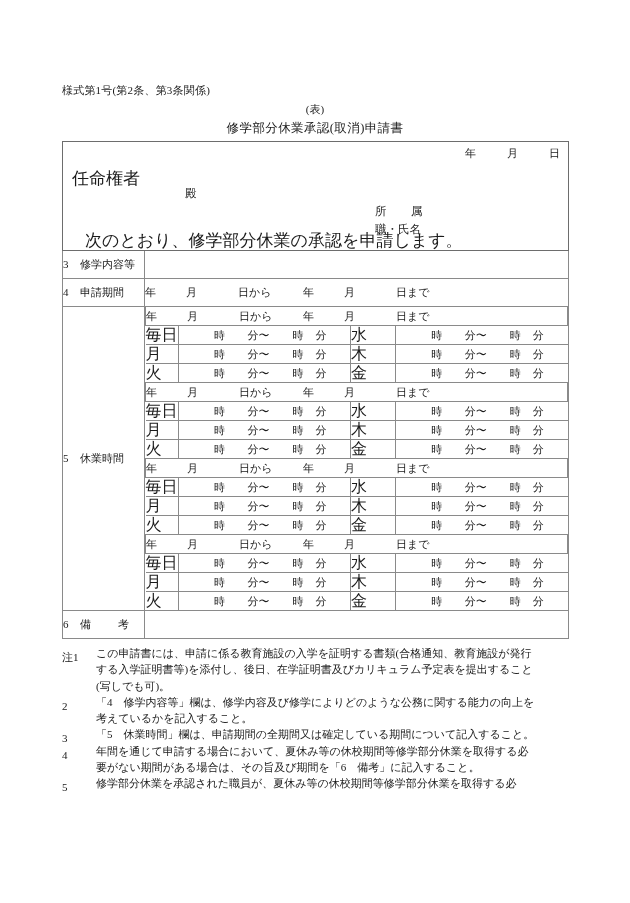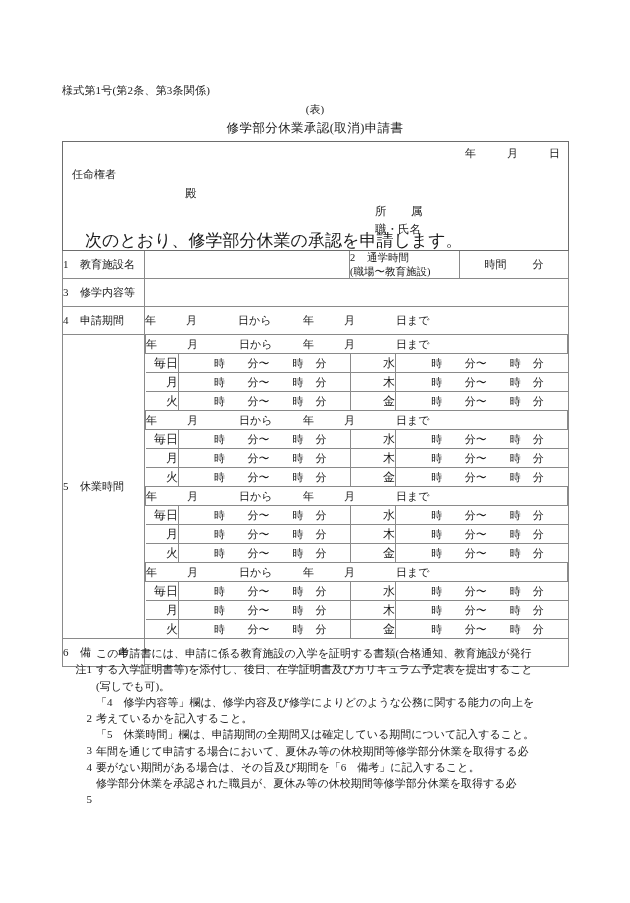--- a/index.html
+++ b/index.html
@@ -81,21 +81,21 @@
     font-size: 11px;
     white-space: nowrap;
   }
   .hdr-date span { display: inline-block; }
   .hdr-date .g1 { width: 42px; }
   .hdr-date .g2 { width: 42px; }
   .ninmei {
     position: absolute;
     left: 9px;
     top: 26px;
-    font-size: 11px;
+    font-size: 17px;
   }
   .dono {
     position: absolute;
     left: 122px;
     top: 44px;
     font-size: 11.5px;
   }
   .shozoku {
     position: absolute;
     left: 312px;
@@ -177,22 +177,22 @@
     white-space: nowrap;
     padding-left: 28px;
   }
   .daterange .y { display: inline-block; width: 41px; }
   .daterange .m { display: inline-block; width: 52px; }
   .daterange .d1 { display: inline-block; width: 64px; }
   .daterange .y2 { display: inline-block; width: 41px; }
   .daterange .m2 { display: inline-block; width: 52px; }
 
   .day-cell {
-    text-align: right;
-    font-size: 12px;
+    text-align: left;
+    font-size: 16px;
   }
   .time-cell {
     text-align: center;
     font-size: 11px;
     white-space: nowrap;
   }
   .time-cell .t1 { display: inline-block; width: 34px; }
   .time-cell .t2 { display: inline-block; width: 44px; }
   .time-cell .t3 { display: inline-block; width: 35px; }
 
@@ -214,23 +214,23 @@
     line-height: 1.48;
   }
   .note {
     position: relative;
     padding-left: 34px;
     margin-bottom: 0px;
   }
   .note .marker {
     position: absolute;
     left: 0;
-    top: 16px;
+    top: 4px;
     width: 30px;
-    text-align: right;
+    text-align: left;
     white-space: nowrap;
   }
   .note.n1 .marker { left: 0px; }
   .note .body { display: block; text-indent: 0; }
   .note .body .ln { display: block; white-space: nowrap; }
   .note .body .ln.ind { padding-left: 0px; }
 </style>
 </head>
 <body>
 
@@ -255,29 +255,20 @@
             <span class="g1">年</span><span class="g2">月</span><span>日</span>
           </div>
           <div class="ninmei">任命権者</div>
           <div class="dono">殿</div>
           <div class="shozoku">所　　属</div>
           <div class="shokumei">職・氏名</div>
           <div class="intro-line">次のとおり、修学部分休業の承認を申請します。</div>
         </td>
       </tr>
 
-      <tr class="row-h">
-        <td class="lbl"><span class="num">1</span><span>教育施設名</span></td>
-        <td class="facility-name-cell"></td>
-        <td class="commute-lbl">
-          <span class="l1"><span class="num">2</span><span>通学時間</span></span>
-          <span>(職場〜教育施設)</span>
-        </td>
-        <td class="commute-val"><span class="u1">時間</span><span>分</span></td>
-      </tr>
 
       <tr class="row-h">
         <td class="lbl"><span class="num">3</span><span>修学内容等</span></td>
         <td colspan="3"></td>
       </tr>
 
       <tr class="row-h">
         <td class="lbl"><span class="num">4</span><span>申請期間</span></td>
         <td colspan="3" class="period-row"><span class="y">年</span><span class="m">月</span><span class="d1">日から</span><span class="y2">年</span><span class="m2">月</span><span>日まで</span></td>
       </tr>

